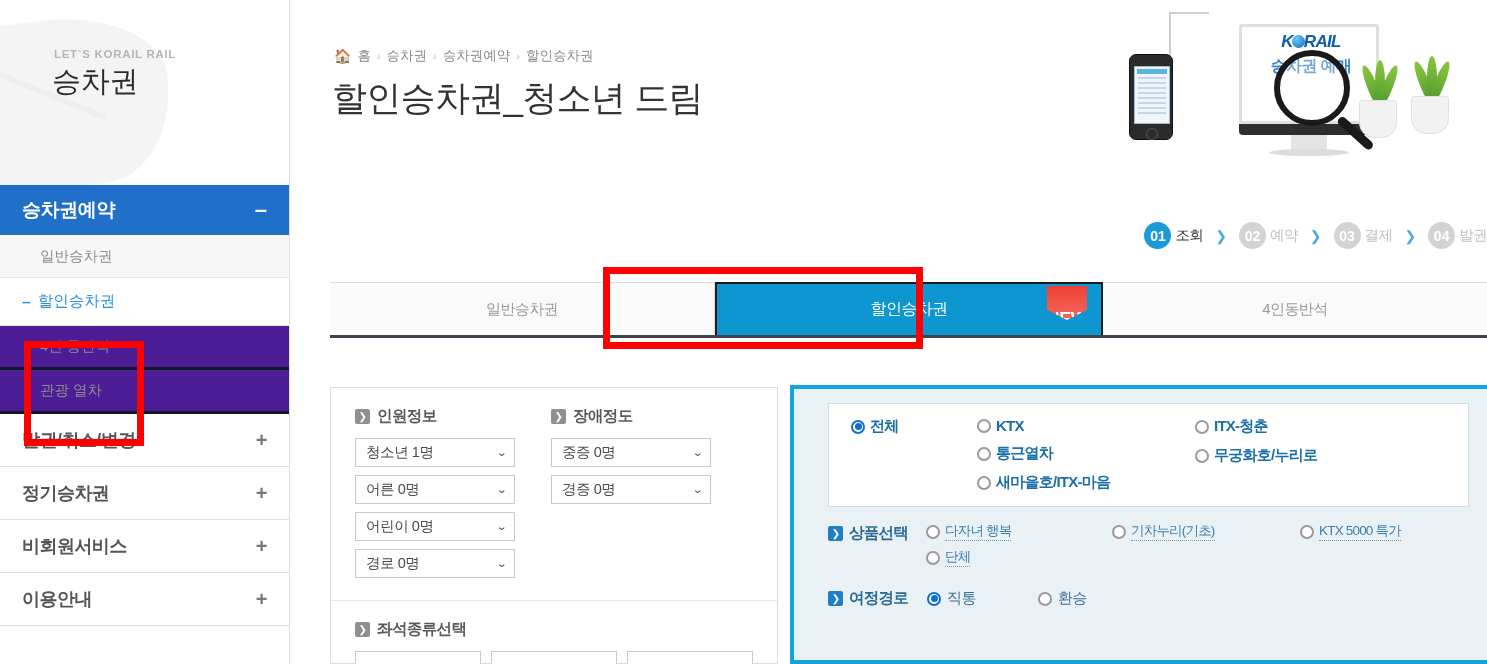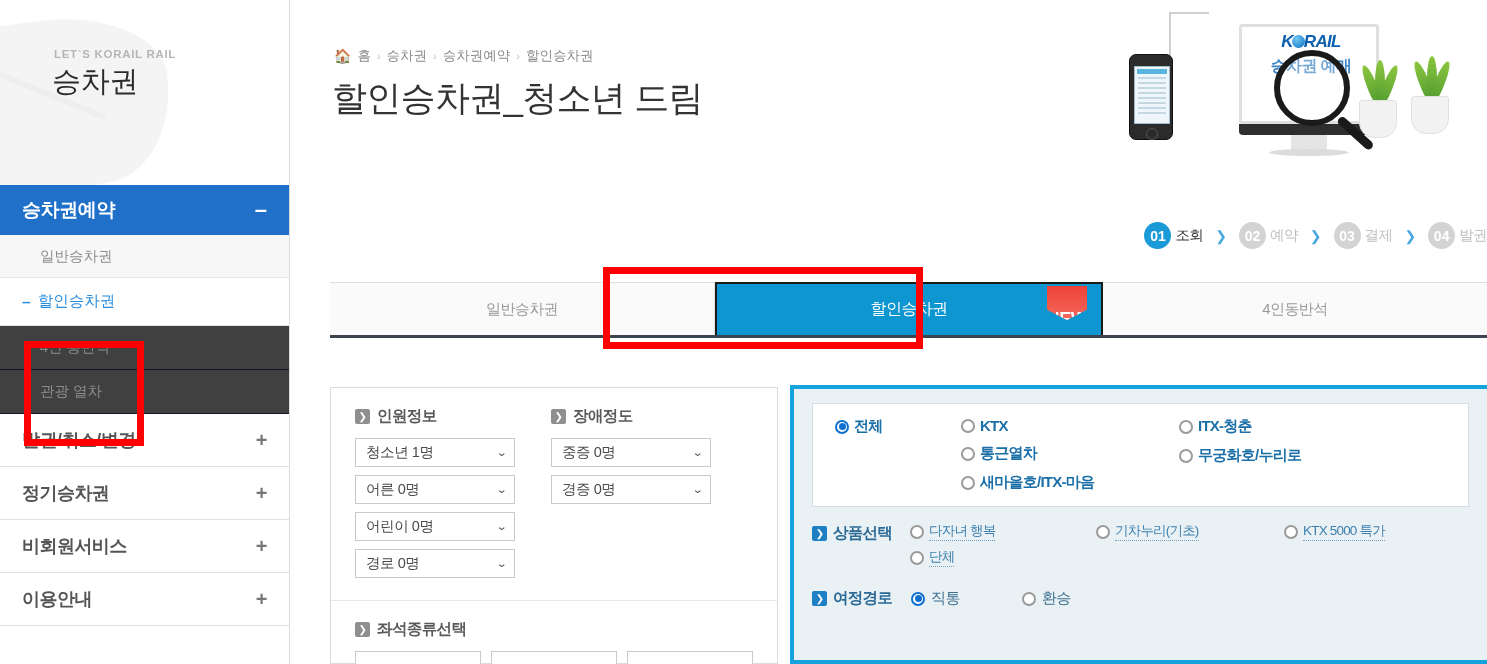--- a/index.html
+++ b/index.html
@@ -61,21 +61,21 @@
   .sb-item-lvl2 {
     height: 48px; display: flex; align-items: center;
     padding-left: 22px; font-size: 15.5px; color: #2b8fe0;
     background: #fff; border-bottom: 1px solid #e6e6e6;
     font-weight: normal;
   }
   .sb-item-lvl2 .dash { margin-right: 7px; font-weight: bold; }
   .sb-sub3 {
     height: 44px; display: flex; align-items: center;
     padding-left: 40px; font-size: 14.5px; color: #8c8c8c;
-    background: #404040; border-bottom: 1px solid #0f172a;
+    background: #4c1d95; border-bottom: 3px solid #0f172a;
   }
   .sb-main {
     height: 53px; display: flex; align-items: center; justify-content: space-between;
     padding: 0 22px; font-size: 18px; color: #555; font-weight: bold;
     border-bottom: 1px solid #e0e0e0; background: #fff;
     letter-spacing: -.03em;
   }
   .sb-main .plus { font-size: 20px; color: #777; font-weight: bold; }
 
   
@@ -256,21 +256,21 @@
   .seat-row { display: flex; gap: 10px; margin-top: 2px; }
   .seat-sel { width: 132px; height: 29px; border: 1px solid #c9c9c9; background: #fff; }
 
   
   .form-right {
     position: absolute; left: 500px; top: 385px;
     width: 697px; height: 279px;
     border: 4px solid #14a3dd; border-right: none;
     background: #eaf1f5;
   }
-  .fr-inner { padding: 14px 18px 0 18px; }
+  .fr-inner { padding: 14px 18px 0 18px; margin-left: 16px; }
   .train-box {
     border: 1px solid #d3dde4; background: #fff;
     padding: 13px 16px 14px 22px;
   }
   .train-grid { display: flex; }
   .tg-c1 { width: 126px; }
   .tg-c2 { width: 218px; }
   .tg-c3 { width: 200px; }
   .radio-row {
     display: flex; align-items: center; gap: 5px;

